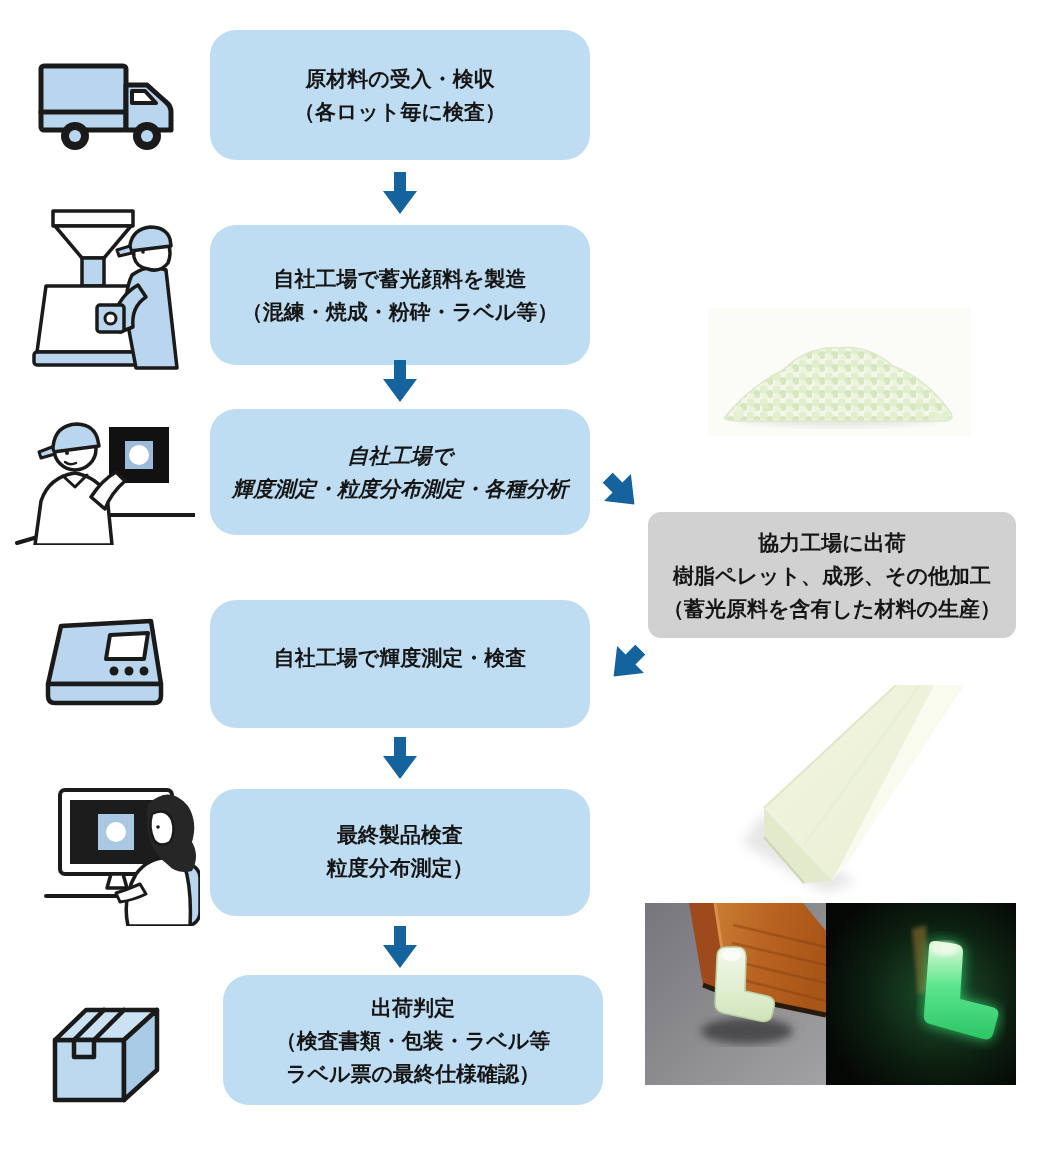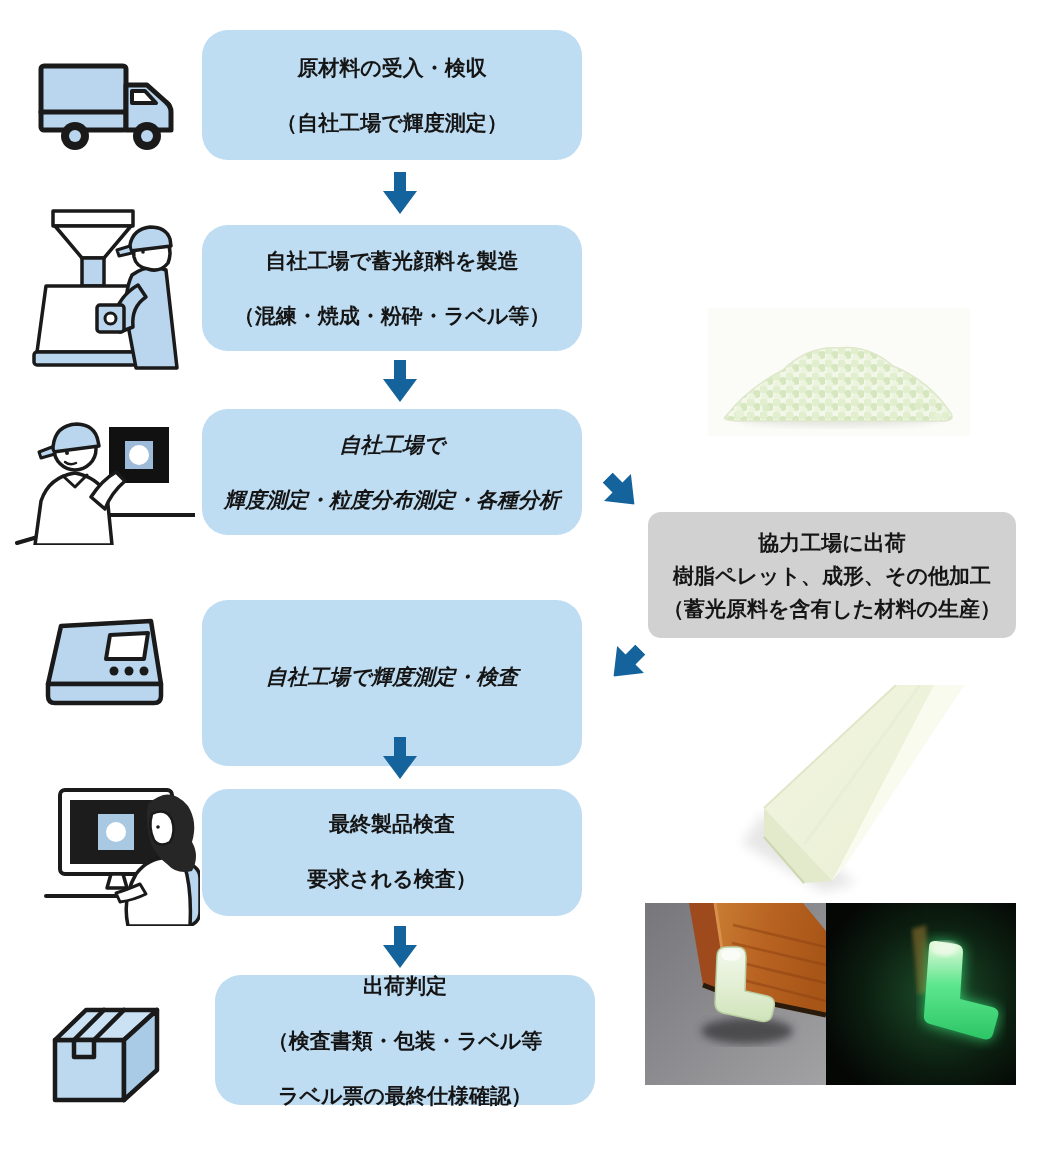--- a/index.html
+++ b/index.html
@@ -1,23 +1,23 @@
 <!DOCTYPE html>
 <html><head>
 <meta charset="utf-8">
 <style>
   html,body{margin:0;padding:0;background:#ffffff;}
   .canvas{
     position:relative;width:1040px;height:1154px;background:#ffffff;overflow:hidden;
     font-family:"Liberation Sans","DejaVu Sans",sans-serif;color:#111;
   }
   .step{
-    position:absolute;left:202px;width:380px;background:#bedcf2;border-radius:26px;
+    position:absolute;left:210px;width:380px;background:#bedcf2;border-radius:26px;
     display:flex;flex-direction:column;justify-content:center;align-items:center;
-    text-align:center;font-size:21px;font-weight:600;line-height:33px;color:#151515;gap:22px;
+    text-align:center;font-size:21px;font-weight:600;line-height:33px;color:#151515;
   }
   .partner{
     position:absolute;left:648px;top:512px;width:368px;height:126px;background:#d1d1d1;
     border-radius:13px;display:flex;flex-direction:column;justify-content:center;align-items:center;
     text-align:center;font-size:21px;font-weight:600;line-height:33px;color:#151515;
   }
   .icon{position:absolute;}
   .arrow{position:absolute;width:34px;height:42px;}
   .arrow svg,.icon svg,.photo svg{display:block;width:100%;height:100%;}
   .diag{position:absolute;width:38px;height:38px;}
@@ -25,46 +25,46 @@
   .diag-left{transform:rotate(45deg);}
   .photo{position:absolute;overflow:hidden;}
 </style>
 </head>
 <body>
 
 <div class="canvas">
 
   <div class="step" style="top:30px;height:130px;">
     <span>原材料の受入・検収</span>
-    <span>（自社工場で輝度測定）</span>
-  </div>
-
-  <div class="step" style="top:225px;height:126px;">
+    <span>（各ロット毎に検査）</span>
+  </div>
+
+  <div class="step" style="top:225px;height:140px;">
     <span>自社工場で蓄光顔料を製造</span>
     <span>（混練・焼成・粉砕・ラベル等）</span>
   </div>
 
   <div class="step" style="top:409px;height:126px;font-style:italic;">
     <span>自社工場で</span>
     <span>輝度測定・粒度分布測定・各種分析</span>
   </div>
 
   <div class="partner">
     <span>協力工場に出荷</span>
     <span>樹脂ペレット、成形、その他加工</span>
     <span>（蓄光原料を含有した材料の生産）</span>
   </div>
 
-  <div class="step" style="top:600px;height:166px;font-style:italic;">
+  <div class="step" style="top:600px;height:128px;">
     <span style="margin-top:-14px;">自社工場で輝度測定・検査</span>
   </div>
 
   <div class="step" style="top:789px;height:127px;font-family:Liberation Mono, monospace;">
     <span>最終製品検査</span>
-    <span>要求される検査）</span>
+    <span>粒度分布測定）</span>
   </div>
 
   <div class="step" style="top:975px;height:130px;margin-left:13px;">
     <span>出荷判定</span>
     <span>（検査書類・包装・ラベル等</span>
     <span>ラベル票の最終仕様確認）</span>
   </div>
 
   <div class="arrow" style="left:383px;top:172px;">
     <svg viewBox="0 0 34 42">

